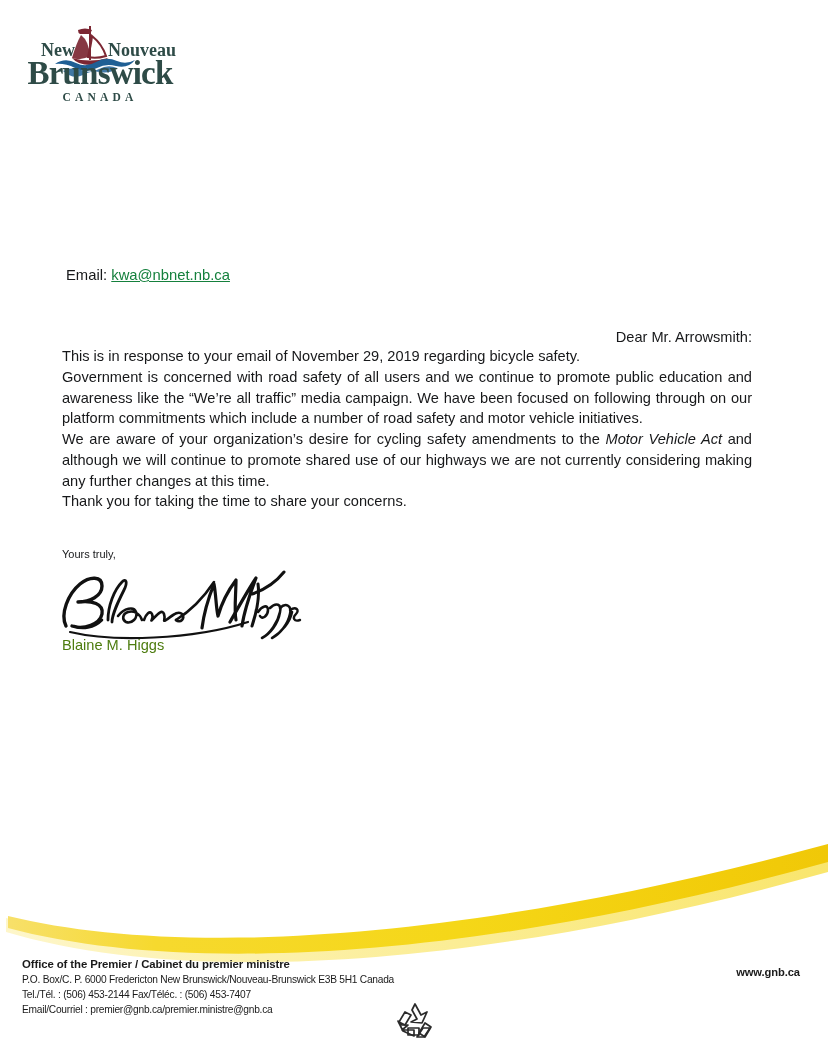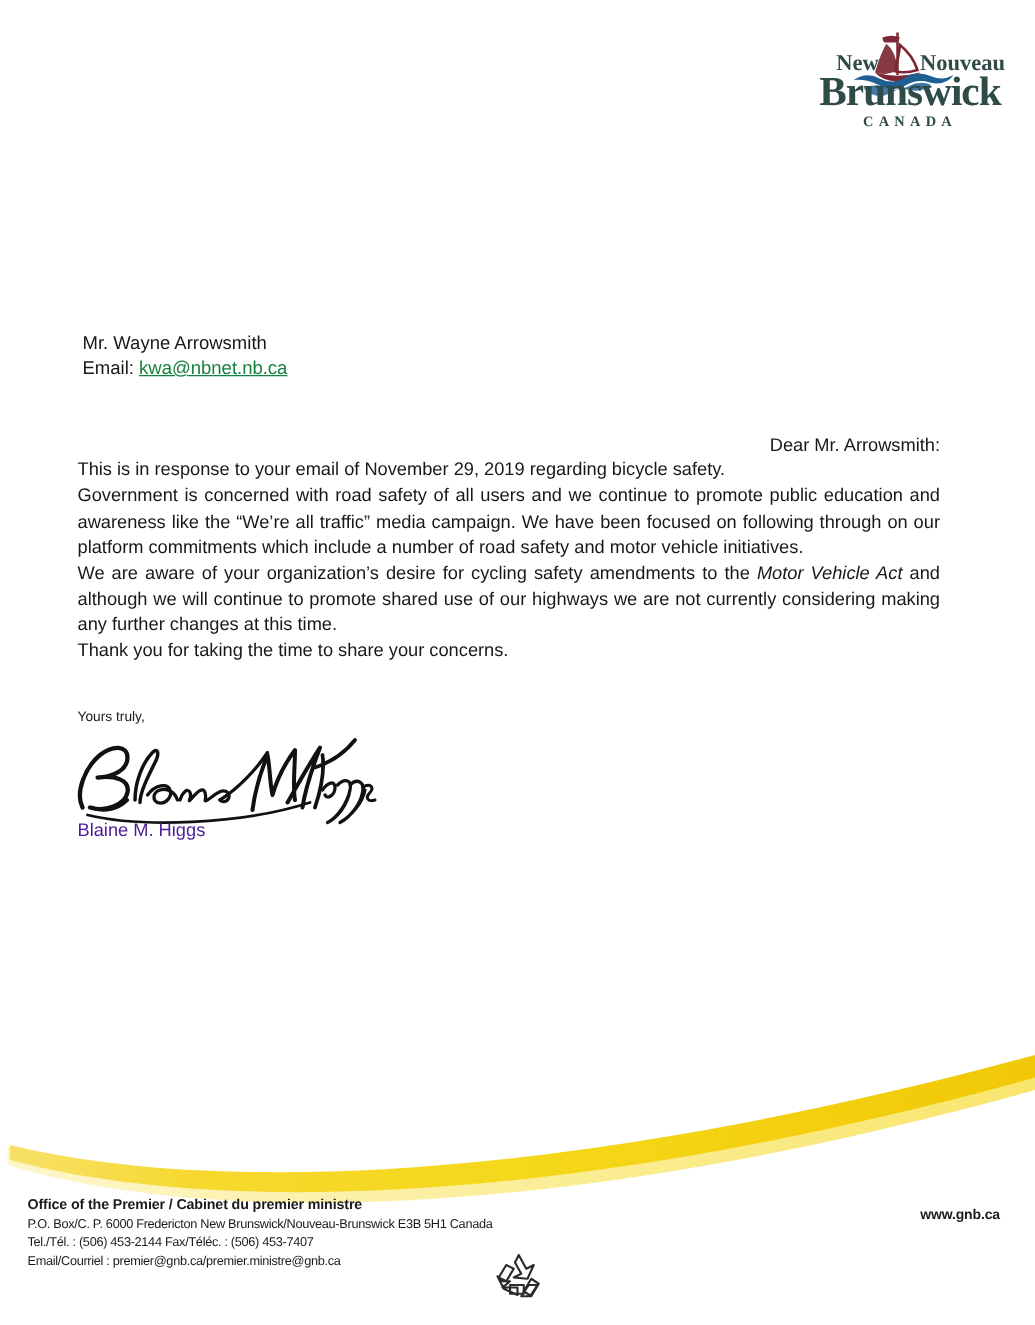--- a/index.html
+++ b/index.html
@@ -17,21 +17,21 @@
     background: #ffffff;
     overflow: hidden;
   }
 
   
   .letterhead {
     position: absolute;
     top: 22px;
     left: 0;
     width: 828px;
-    text-align: right;
+    text-align: left;
   }
   .logo-wrap {
     display: inline-block;
     position: relative;
     width: 200px;
     height: 90px;
   }
 
   
   .letter {
@@ -89,21 +89,21 @@
     top: 2px;
     left: -10px;
     width: 250px;
     height: 78px;
   }
   .signer-name {
     position: absolute;
     top: 74px;
     left: 0px;
     font-size: 14.6px;
-    color: #4c1d95;
+    color: #4d7c0f;
   }
 
   
   .swoosh {
     position: absolute;
     left: 0;
     top: 838px;
     width: 828px;
     height: 126px;
   }
@@ -180,21 +180,20 @@
 
         <text x="100" y="79" text-anchor="middle" font-family="'Liberation Serif', serif" font-size="11.5" font-weight="bold" fill="#2e4b47" letter-spacing="4.2">CANADA</text>
       </svg>
     </div>
   </div>
 
   <div class="letter">
 
 
     <div class="recipient">
-      <div>Mr. Wayne Arrowsmith</div>
       <div class="email-row"><span>Email:</span>
         <a class="email-link" href="#">kwa@nbnet.nb.ca</a></div>
     </div>
 
     <div class="salutation">Dear Mr. Arrowsmith:</div>
 
     <div class="para no-justify">This is in response to your email of November 29, 2019 regarding bicycle safety.</div>
 
     <div class="para">Government is concerned with road safety of all users and we continue to promote public education and awareness like the “We’re all traffic” media campaign. We have been focused on following through on our platform commitments which include a number of road safety and motor vehicle initiatives.</div>
 

